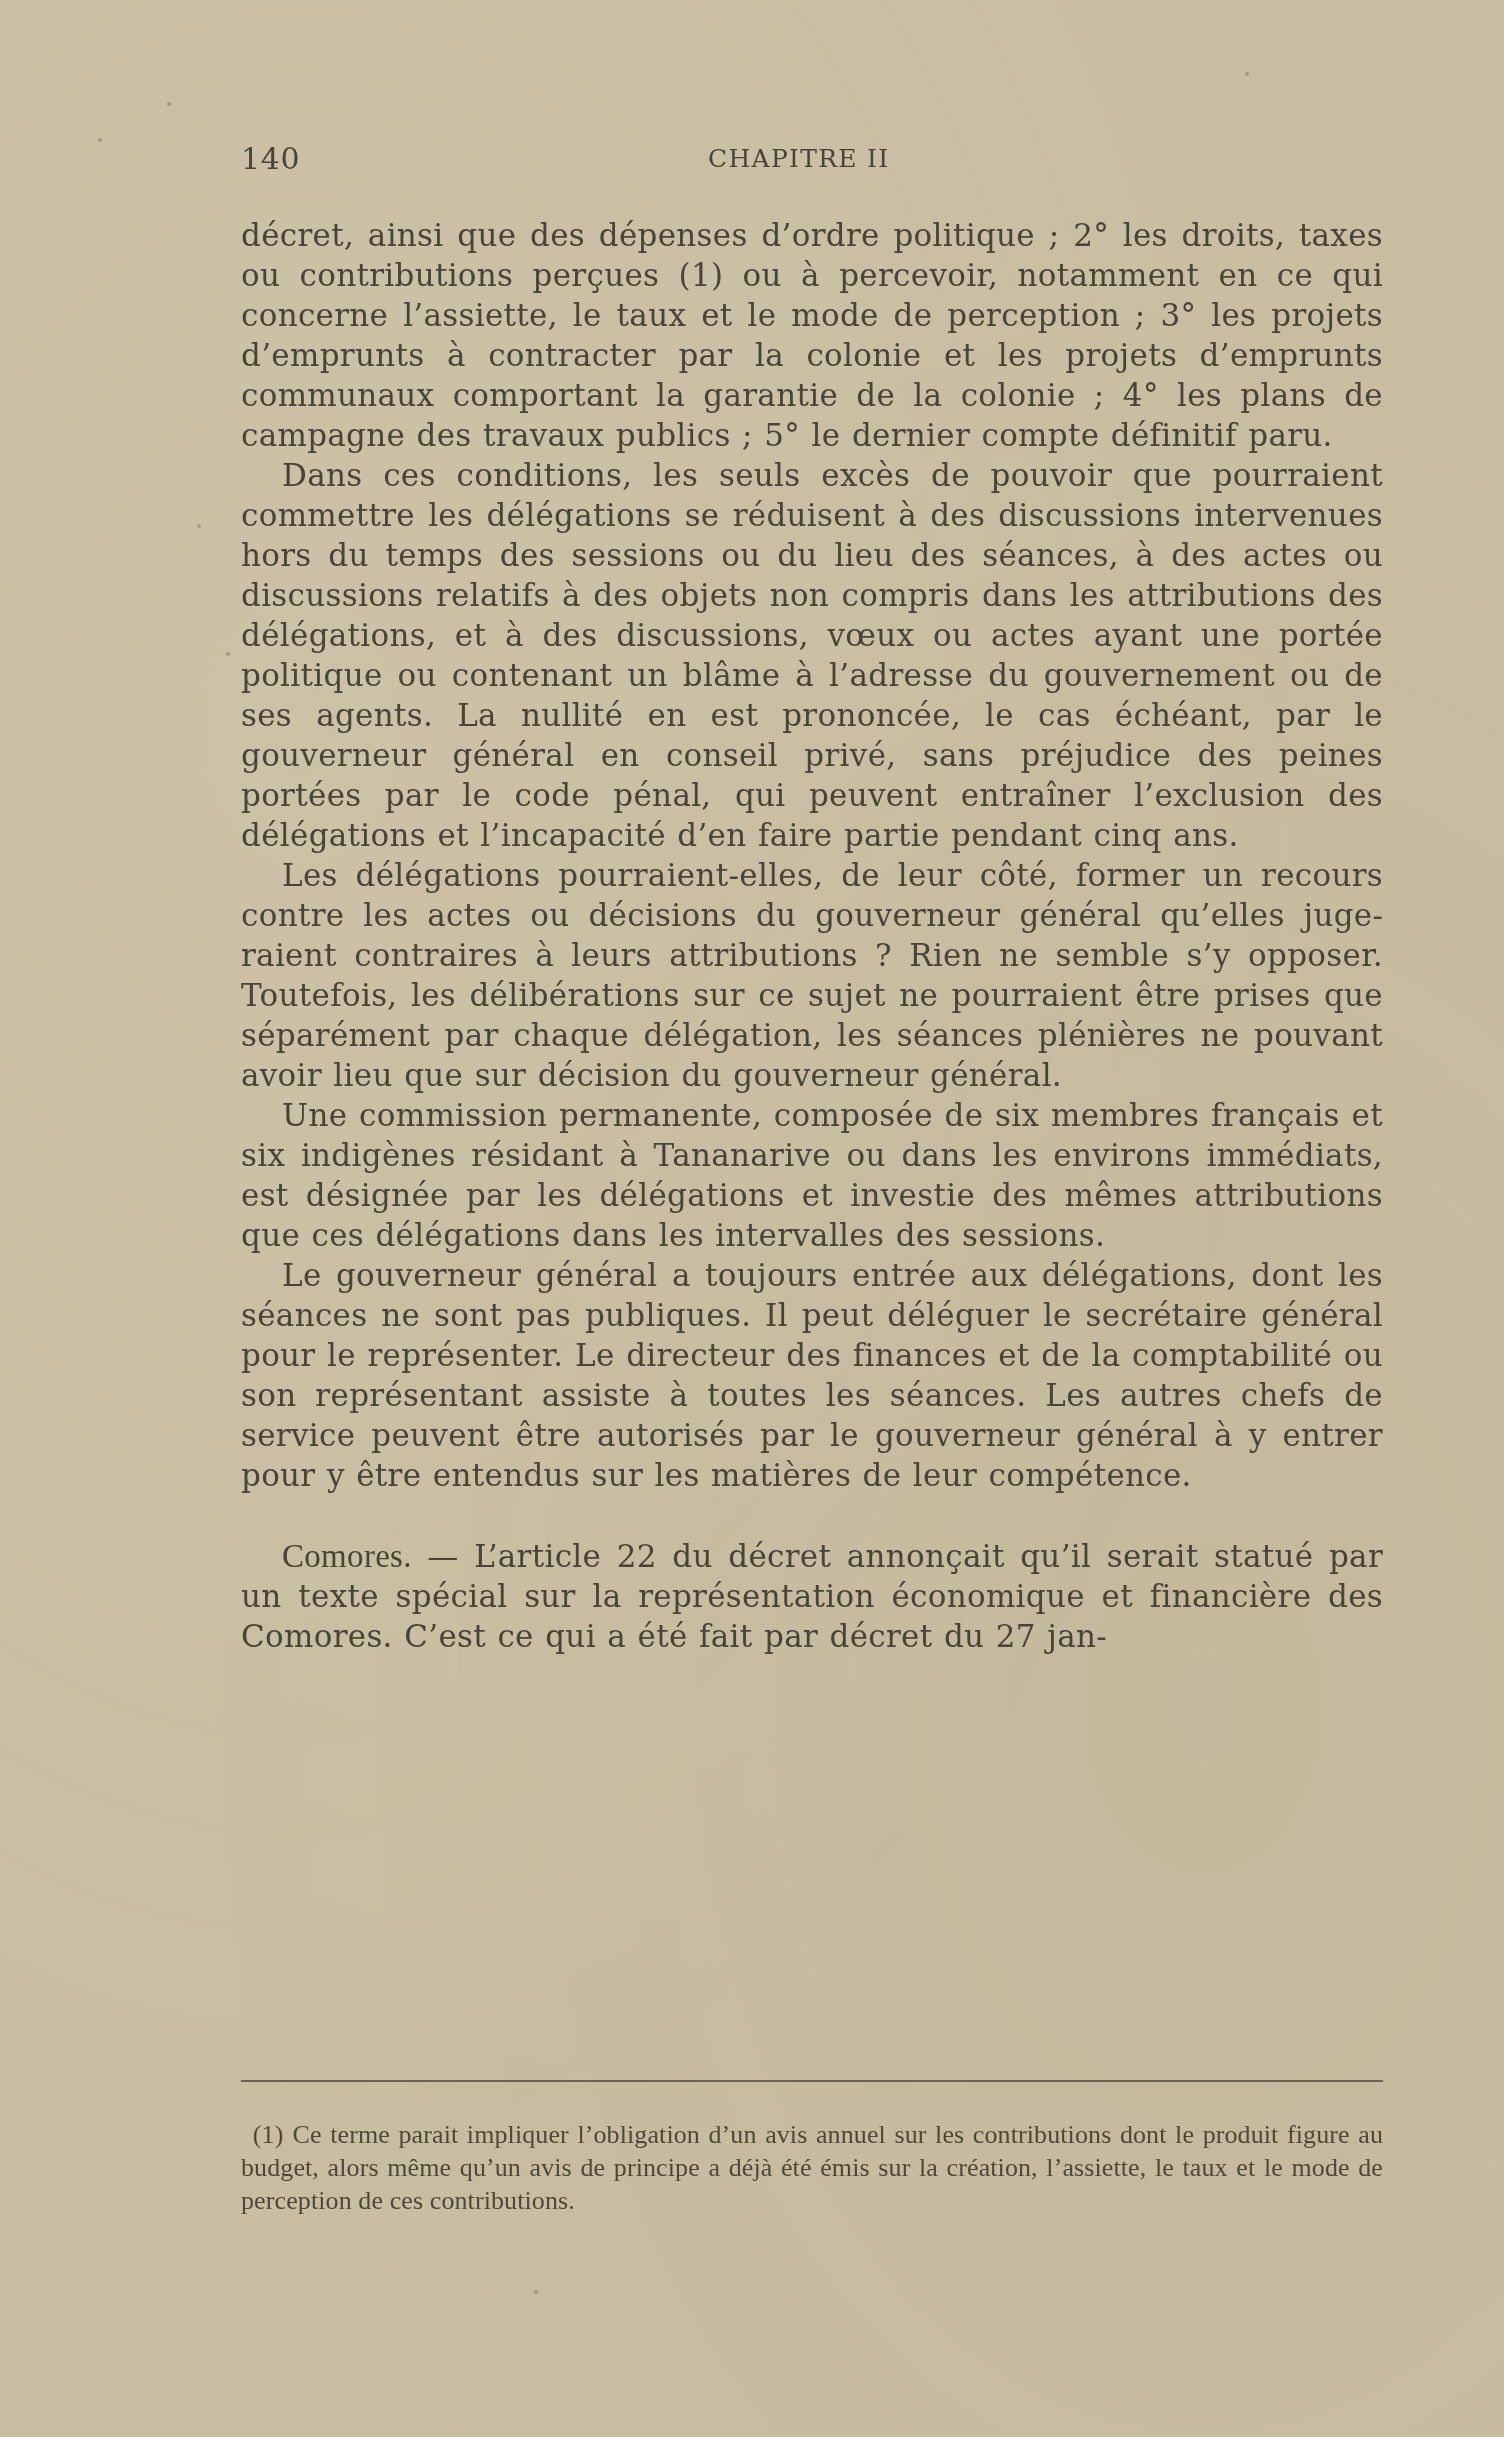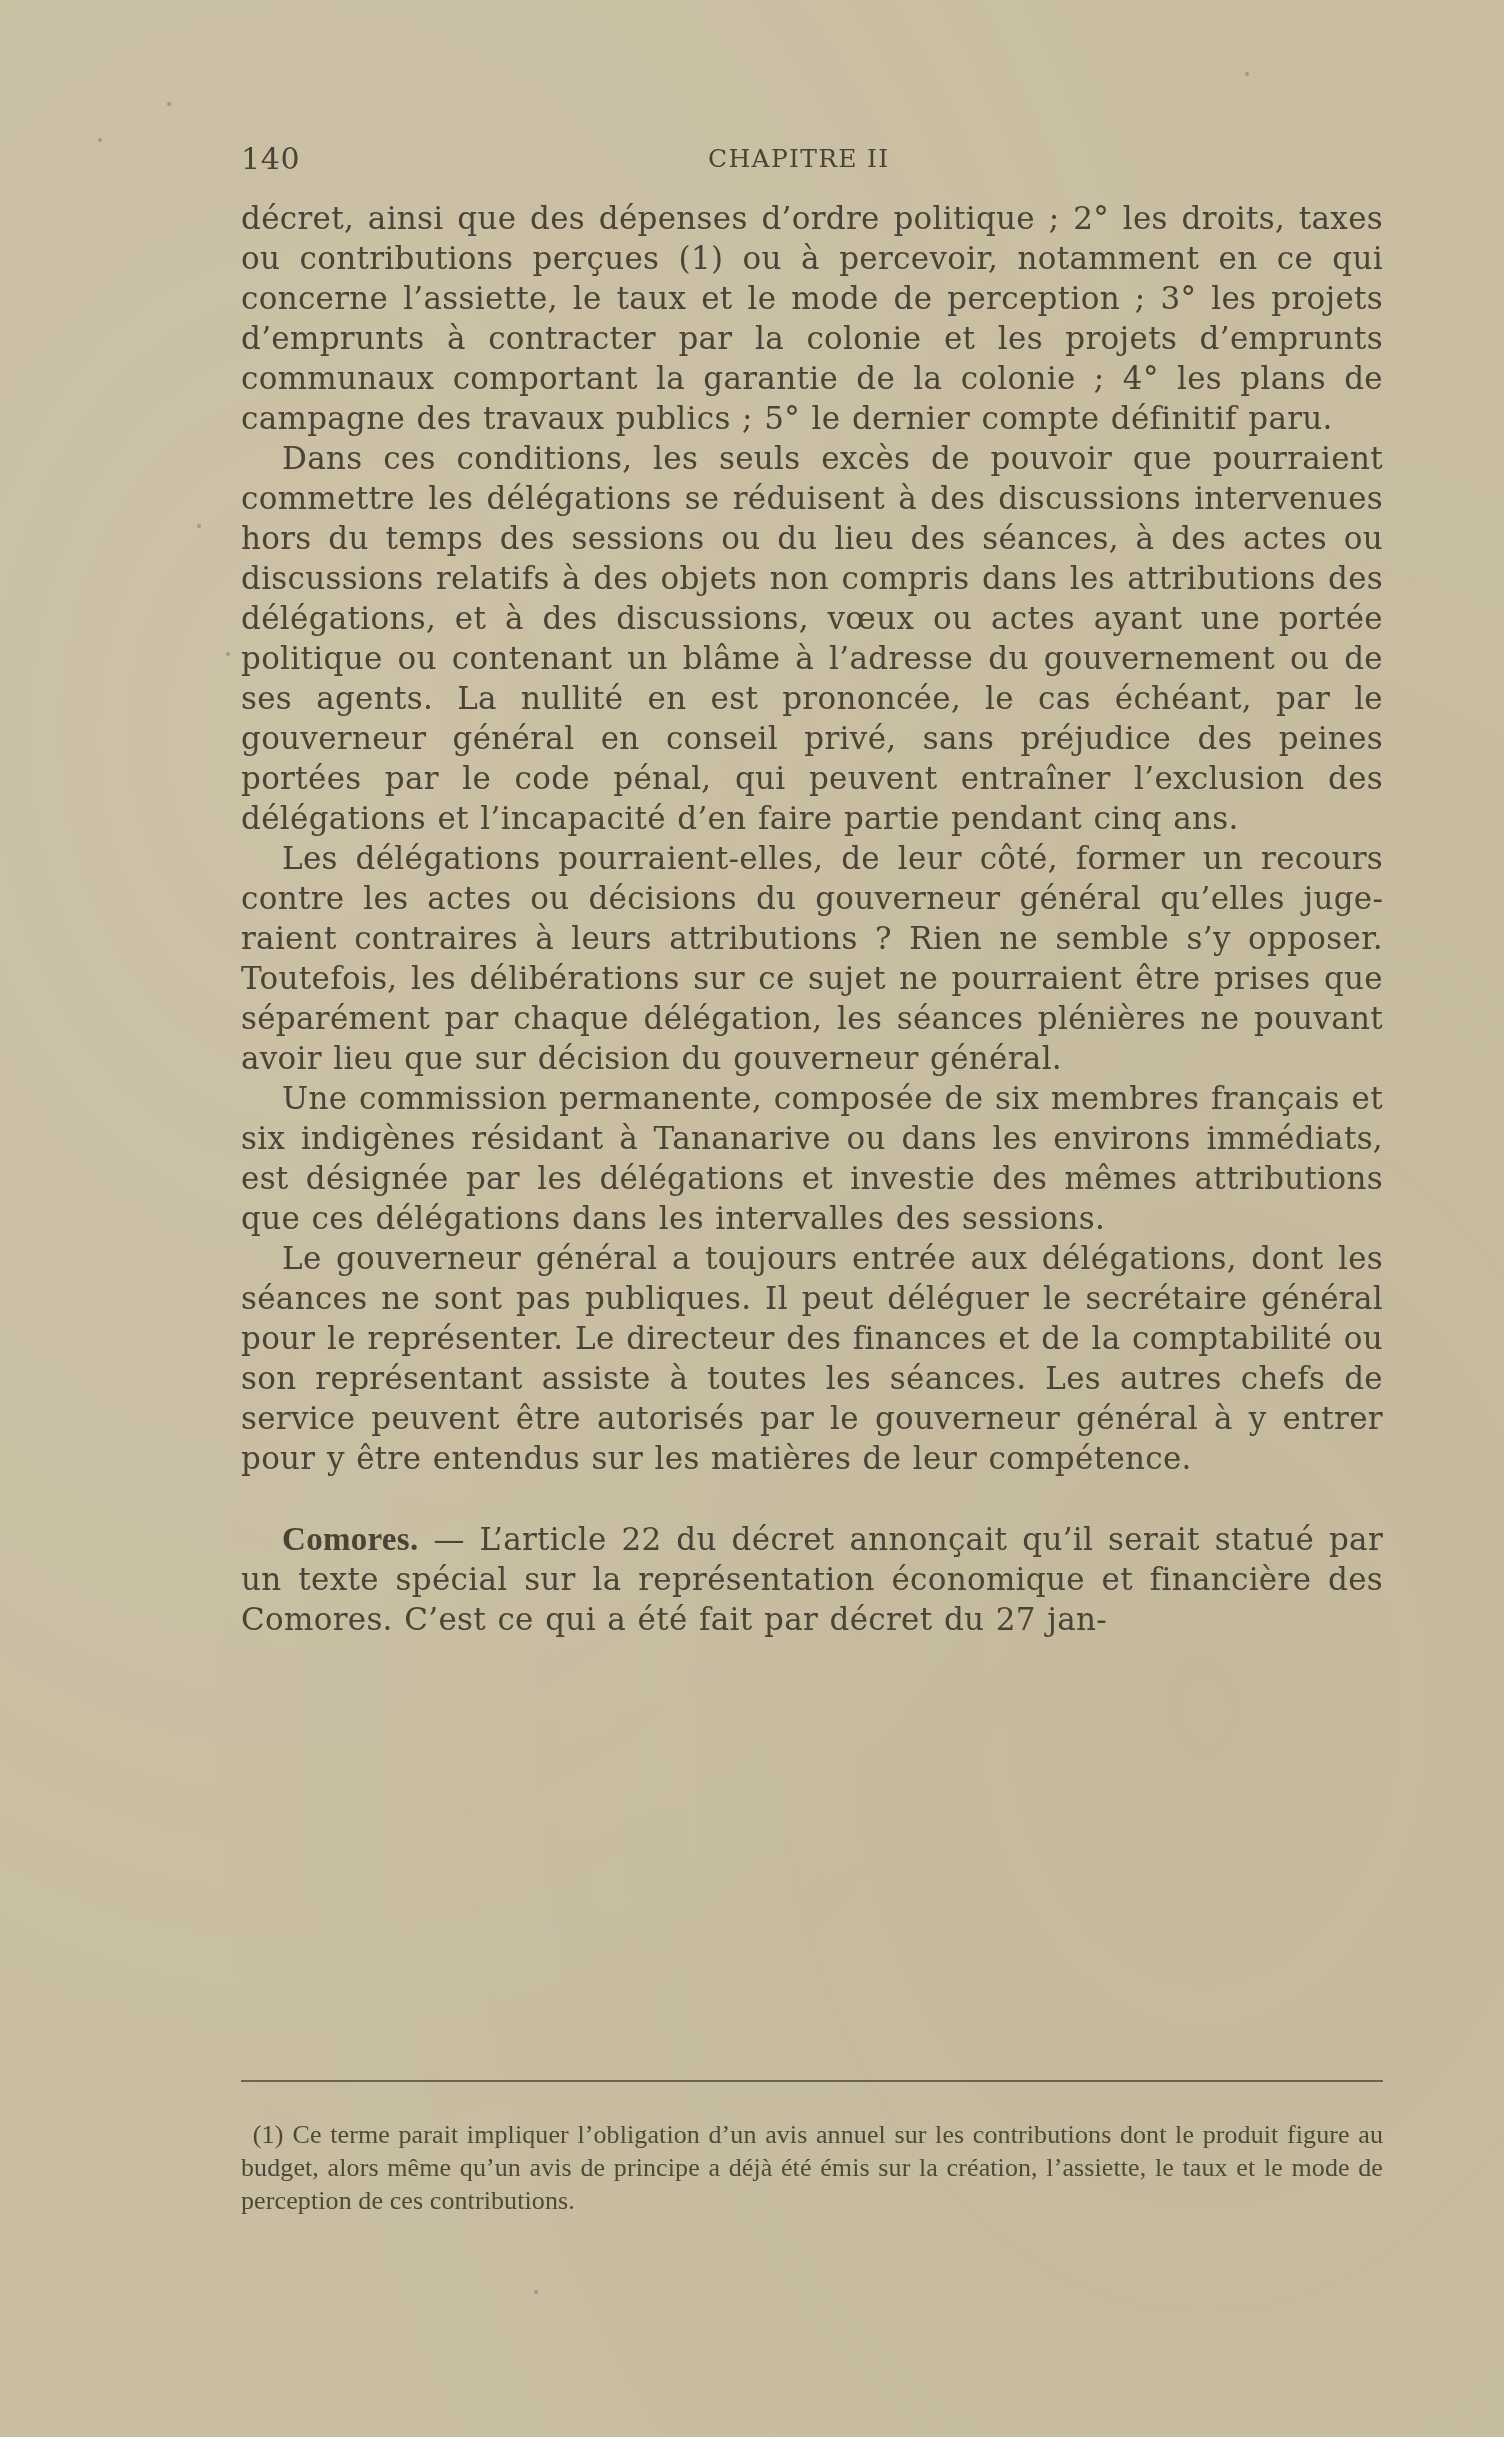--- a/index.html
+++ b/index.html
@@ -42,21 +42,21 @@
     }
     .chapter-title {
       position: absolute;
       left: 467px;
       top: 0;
       font-size: 25px;
       letter-spacing: 1.3px;
     }
     .body-text {
       position: absolute;
-      top: 198px;
+      top: 215px;
       left: 0;
       width: 1142px;
       font-size: 31px;
       line-height: 40px;
       text-align: justify;
       hyphens: manual;
       letter-spacing: 0.3px;
       word-spacing: 1.3px;
     }
     .body-text p {
@@ -64,21 +64,21 @@
       text-indent: 0;
     }
     .body-text p.indent {
       text-indent: 41px;
     }
     .body-text p.section {
       margin-top: 41px;
       text-indent: 41px;
     }
     .section-title {
-      font-weight: bold;
+      font-weight: normal;
       font-family: "Liberation Serif", "DejaVu Serif", serif;
       font-size: 33px;
       letter-spacing: 0.3px;
     }
     .footnote-rule {
       position: absolute;
       left: 0;
       top: 2080px;
       width: 1142px;
       height: 0;

